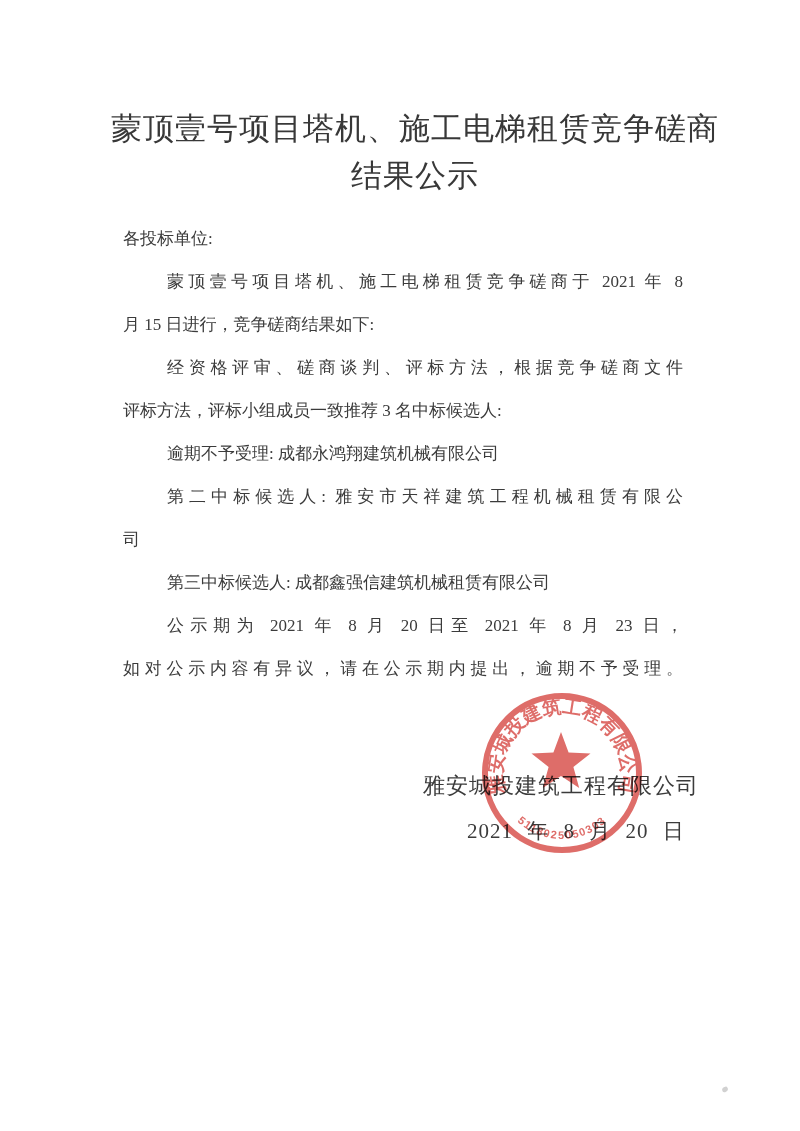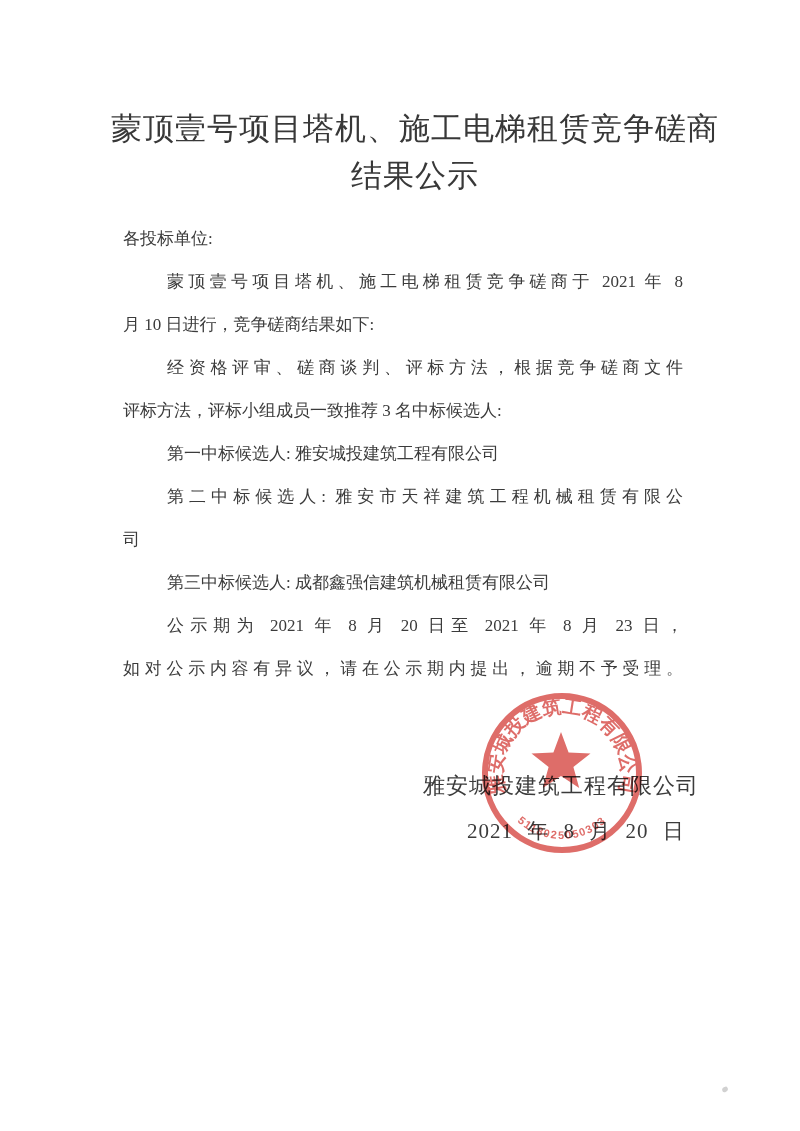--- a/index.html
+++ b/index.html
@@ -107,24 +107,24 @@
 <div class="page">
 
   <h1 class="doc-title">
     <span class="title-line">蒙顶壹号项目塔机、施工电梯租赁竞争磋商</span>
     <span class="title-line">结果公示</span>
   </h1>
 
   <div class="doc-body" id="body-lines">
       <div class="line">各投标单位:</div>
       <div class="line indent justify">蒙顶壹号项目塔机、施工电梯租赁竞争磋商于 2021 年 8</div>
-      <div class="line">月 10 日进行，竞争磋商结果如下:</div>
+      <div class="line">月 15 日进行，竞争磋商结果如下:</div>
       <div class="line indent justify">经资格评审、磋商谈判、评标方法，根据竞争磋商文件</div>
       <div class="line">评标方法，评标小组成员一致推荐 3 名中标候选人:</div>
-      <div class="line indent">第一中标候选人: 雅安城投建筑工程有限公司</div>
+      <div class="line indent">逾期不予受理: 成都永鸿翔建筑机械有限公司</div>
       <div class="line indent justify">第二中标候选人: 雅安市天祥建筑工程机械租赁有限公</div>
       <div class="line">司</div>
       <div class="line indent">第三中标候选人: 成都鑫强信建筑机械租赁有限公司</div>
       <div class="line indent justify">公示期为 2021 年 8 月 20 日至 2021 年 8 月 23 日，</div>
       <div class="line justify">如对公示内容有异议，请在公示期内提出，逾期不予受理。</div>
     </div>
 
   <div class="sig-company">雅安城投建筑工程有限公司</div>
   <div class="sig-date">2021 年 8 月 20 日</div>
 

